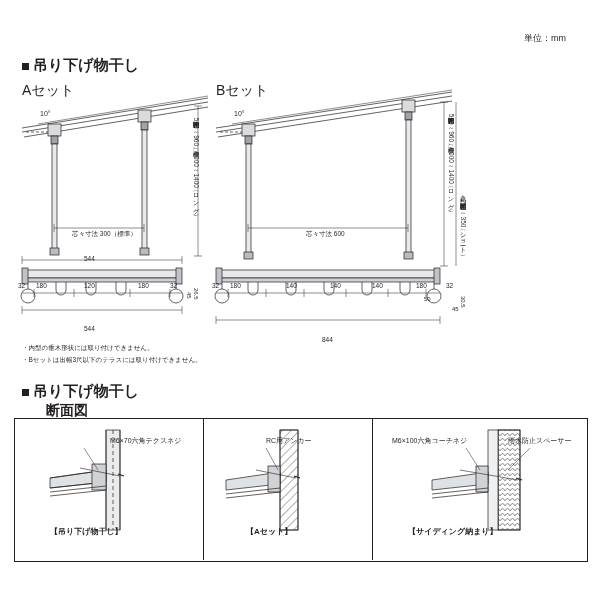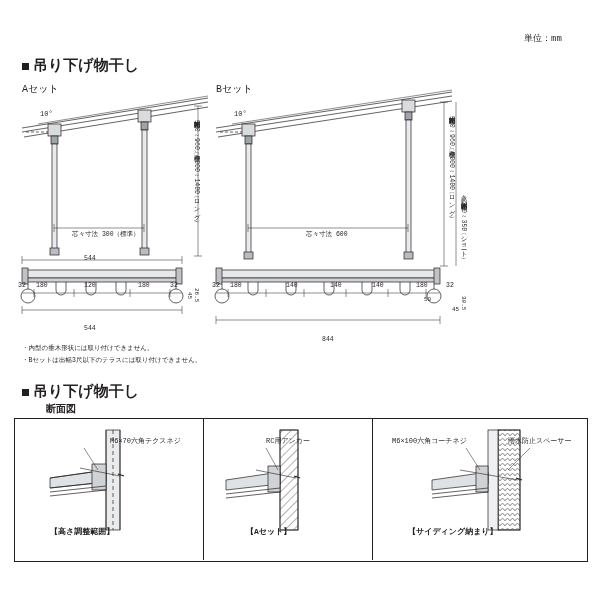--- a/index.html
+++ b/index.html
@@ -1,21 +1,21 @@
 <!DOCTYPE html>
 <html><head>
 <meta charset="utf-8">
 <style>
   html,body{margin:0;padding:0;background:#ffffff;}
   body{width:600px;height:600px;overflow:hidden;font-family:"Liberation Sans","DejaVu Sans",sans-serif;color:#231f20;}
-  #page{position:relative;width:600px;height:600px;font-family:Liberation Mono, monospace;}
+  #page{position:relative;width:600px;height:600px;}
   .t{position:absolute;white-space:nowrap;}
   .unit{font-size:9px;}
   .sec-title{font-size:15px;font-weight:bold;}
-  .sub{font-size:10px;}
+  .sub{font-size:14px;}
   .tiny{font-size:7px;}
   .tiny6{font-size:6px;}
   .dim{font-size:6.5px;}
   .note{font-size:6.5px;}
   .vert{writing-mode:vertical-rl;text-orientation:mixed;}
   .sq{display:inline-block;width:7px;height:7px;background:#231f20;margin-right:4px;vertical-align:middle;}
   .line{position:absolute;background:#231f20;}
   .panel{position:absolute;border:1px solid #231f20;}
   .cap{font-size:8px;font-weight:bold;}
   svg{display:block;}
@@ -223,21 +223,21 @@
       <line x1="60" y1="42" x2="100" y2="50" stroke-width="0.6"></line>
       <line x1="98" y1="48" x2="104" y2="50" stroke-width="1.2"></line>
 
       <line x1="64" y1="22" x2="78" y2="44" stroke-width="0.5"></line>
 
       <line x1="30" y1="66" x2="86" y2="60"></line>
       <line x1="30" y1="70" x2="86" y2="64"></line>
     </g>
   </svg>
   <div class="t tiny" style="left:110px;top:436px;">M6×70六角テクスネジ</div>
-  <div class="t cap" style="left:50px;top:526px;">【高さ調整範囲】</div>
+  <div class="t cap" style="left:50px;top:526px;">【吊り下げ物干し】</div>
 
   <svg width="160" height="110" viewBox="0 0 160 110" style="position:absolute;left:210px;top:426px;">
     <defs>
       <pattern id="rchatch" width="6" height="6" patternUnits="userSpaceOnUse" patternTransform="rotate(45)">
         <line x1="0" y1="0" x2="0" y2="6" stroke="#231f20" stroke-width="0.7"></line>
       </pattern>
     </defs>
     <g stroke="#231f20" fill="none" stroke-width="0.7">
       <rect x="70" y="4" width="18" height="100" fill="url(#rchatch)"></rect>
       <rect x="70" y="4" width="18" height="100"></rect>

